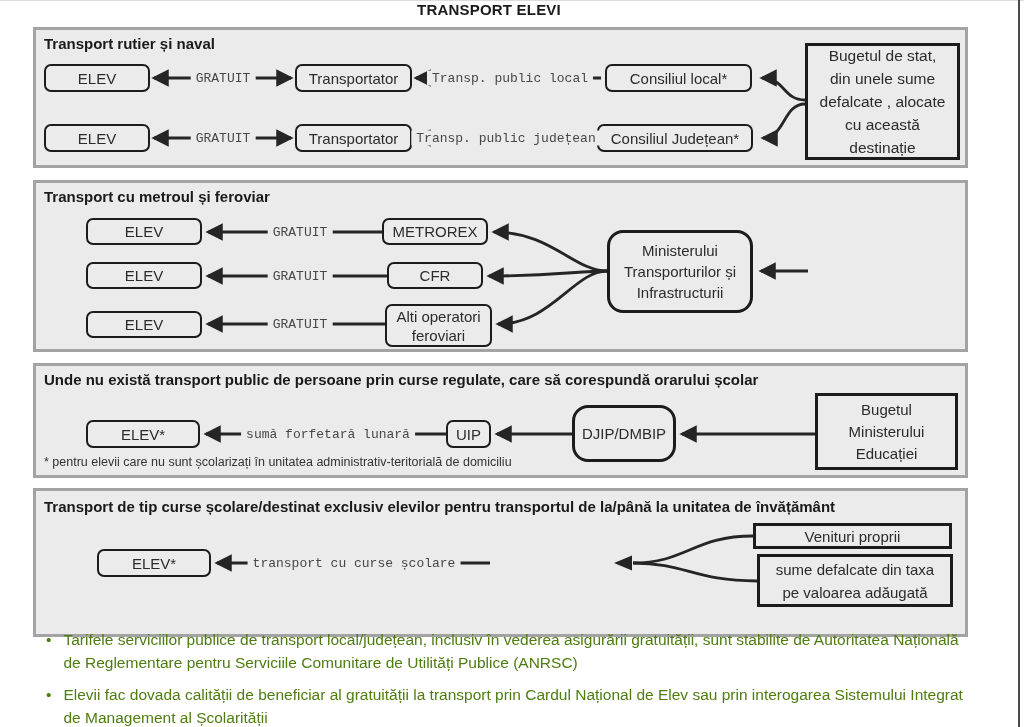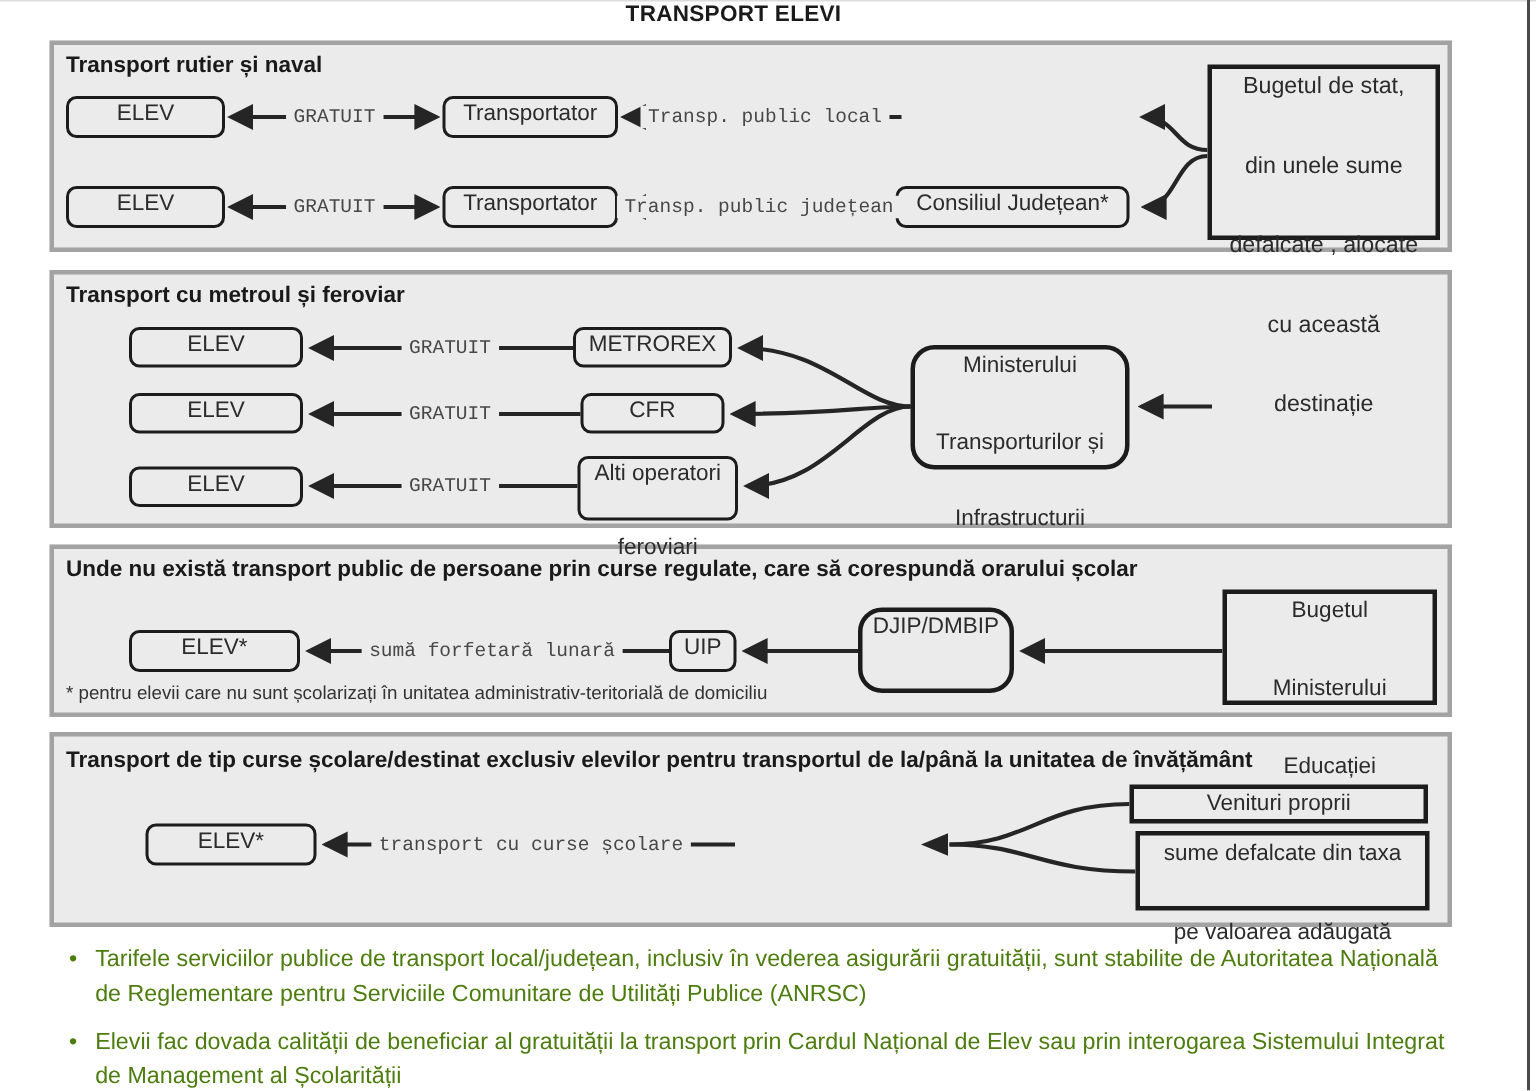--- a/index.html
+++ b/index.html
@@ -22,22 +22,22 @@
   .wire{position:absolute;left:0;top:0;z-index:1;}
   .panel-heading{
     position:absolute;z-index:2;font-size:15px;font-weight:bold;color:#1a1a1a;white-space:nowrap;
   }
   .panel-note{
     position:absolute;z-index:2;font-size:13px;color:#333;white-space:nowrap;text-align:center;
   }
   .box{
     position:absolute;z-index:2;box-sizing:border-box;
     background:#ebebeb;border:2.6px solid #1c1c1c;border-radius:7px;
-    display:flex;flex-direction:column;align-items:center;
-    text-align:center;font-size:15px;color:#2b2b2b;line-height:19px;gap:30px;
+    display:flex;flex-direction:column;align-items:center;justify-content:center;
+    text-align:center;font-size:15px;color:#2b2b2b;line-height:19px;
   }
   .box.square{border-radius:0;border-width:3px;}
   .box.biground{border-radius:16px;border-width:3px;}
   .box .ln{display:block;}
   .wire-label{
     position:absolute;z-index:2;transform:translate(-50%,-50%);
     background:#ebebeb;padding:0 5px;font-size:13px;color:#474747;white-space:nowrap;font-family:Liberation Mono, monospace;
   }
   .footnote{position:absolute;z-index:2;font-size:12.5px;color:#333;white-space:nowrap;}
   .bullets{position:absolute;left:44px;top:628px;width:934px;}
@@ -67,20 +67,23 @@
     <path class="arrowline" d="M769 74 C747 74 749 108 727 108" marker-end="url(#m1)"></path>
   </svg>
   <div class="panel-heading" style="left:8px;top:5px">Transport rutier și naval</div>
 
   <div class="box" style="left:8px;top:34px;width:106px;height:28px">
       <span class="ln">ELEV</span>
     </div>
   <div class="box" style="left:259px;top:34px;width:117px;height:28px">
       <span class="ln">Transportator</span>
     </div>
+  <div class="box" style="left:569px;top:34px;width:147px;height:28px">
+      <span class="ln">Consiliul local*</span>
+    </div>
 
   <div class="box" style="left:8px;top:94px;width:106px;height:28px">
       <span class="ln">ELEV</span>
     </div>
   <div class="box" style="left:259px;top:94px;width:117px;height:28px">
       <span class="ln">Transportator</span>
     </div>
   <div class="box" style="left:561px;top:94px;width:156px;height:28px">
       <span class="ln">Consiliul Județean*</span>
     </div>
@@ -174,21 +177,21 @@
   <div class="box square" style="left:779px;top:27px;width:143px;height:77px;line-height:22px">
     <span class="ln">Bugetul</span>
     <span class="ln">Ministerului</span>
     <span class="ln">Educației</span>
   </div>
 
   <div class="wire-label" style="left:292px;top:68px">sumă forfetară lunară</div>
   <div class="footnote" style="left:8px;top:89px">* pentru elevii care nu sunt școlarizați în unitatea administrativ-teritorială de domiciliu</div>
 </div>
 
-<div class="panel" style="left:33px;top:488px;width:935px;height:130px">
+<div class="panel" style="left:33px;top:488px;width:935px;height:149px">
   <svg class="wire" width="929" height="124" viewBox="0 0 929 124">
     <defs>
       <marker id="m4" viewBox="0 0 10 10" refX="8.5" refY="5" markerWidth="6.2" markerHeight="6.2" orient="auto-start-reverse">
         <path d="M0 0 L10 5 L0 10 Z" fill="#252525"></path>
       </marker>
     </defs>
     <path class="arrowline" d="M181 72 H454" marker-start="url(#m4)"></path>
     <path class="arrowline" d="M717 45 C658 45 650 72 597 72"></path>
     <path class="arrowline" d="M721 90 C658 90 650 72 597 72"></path>
     <polygon points="578,72 596,64.5 596,79.5" fill="#252525"></polygon>

